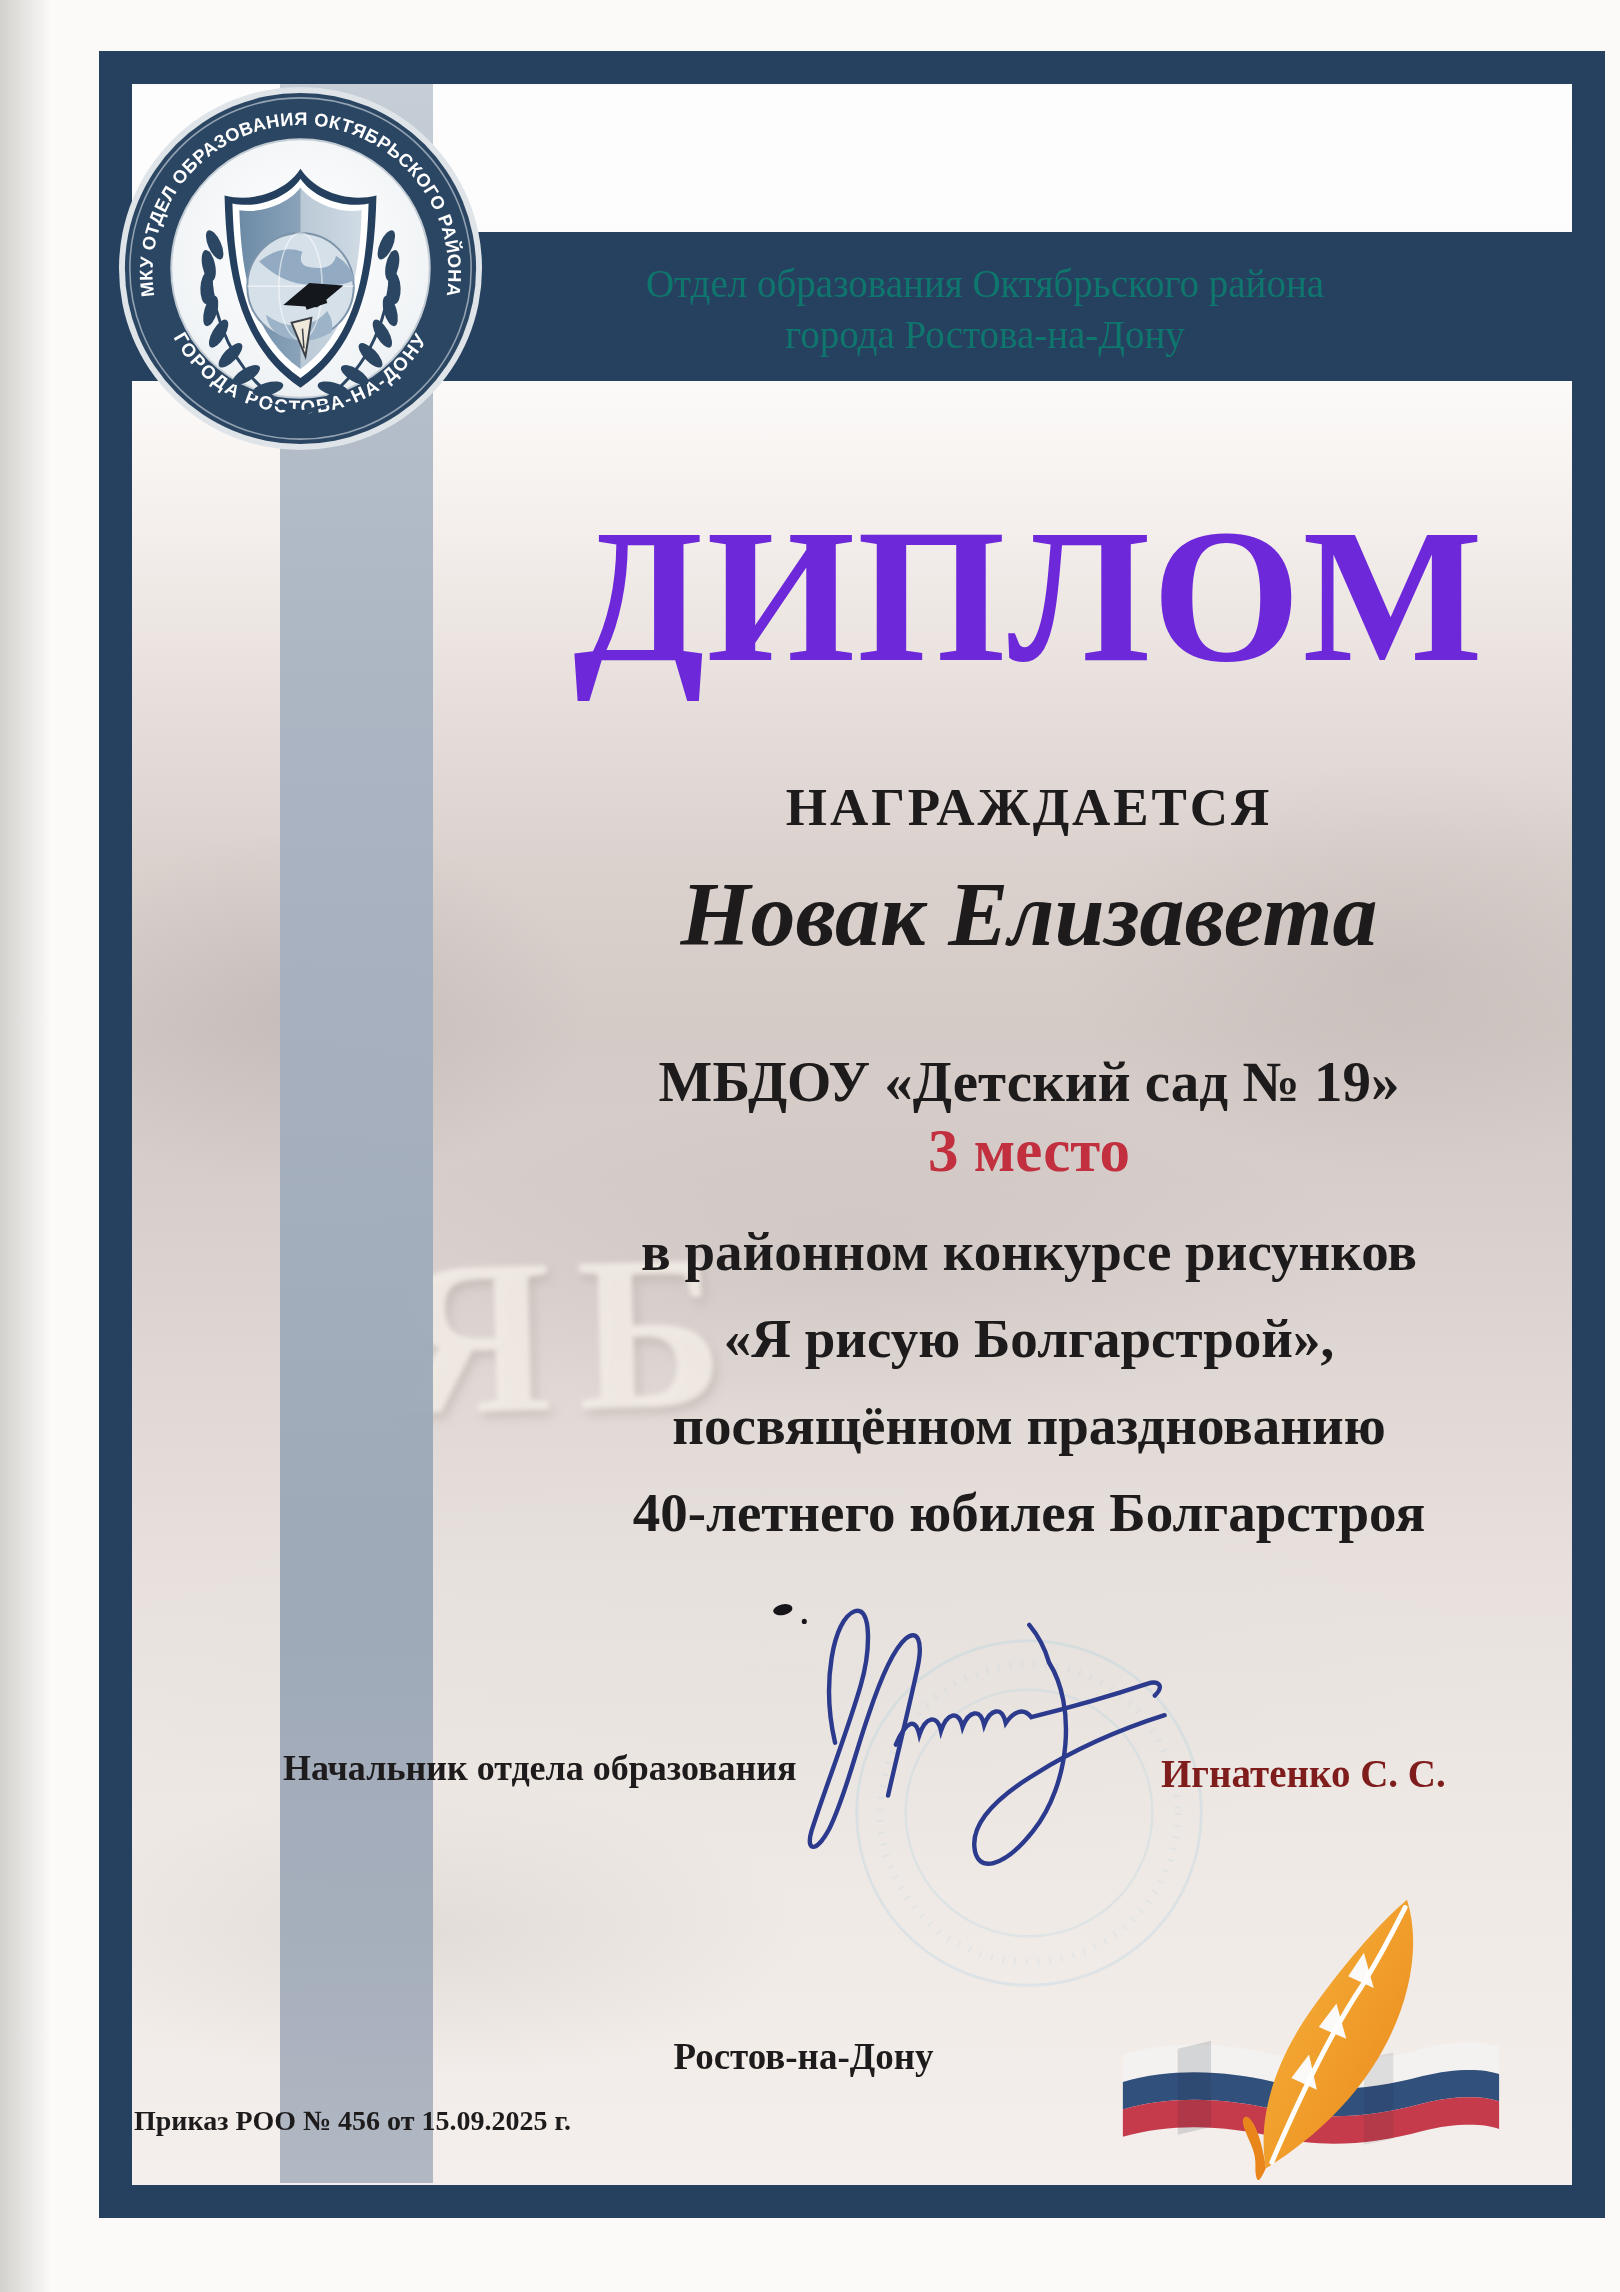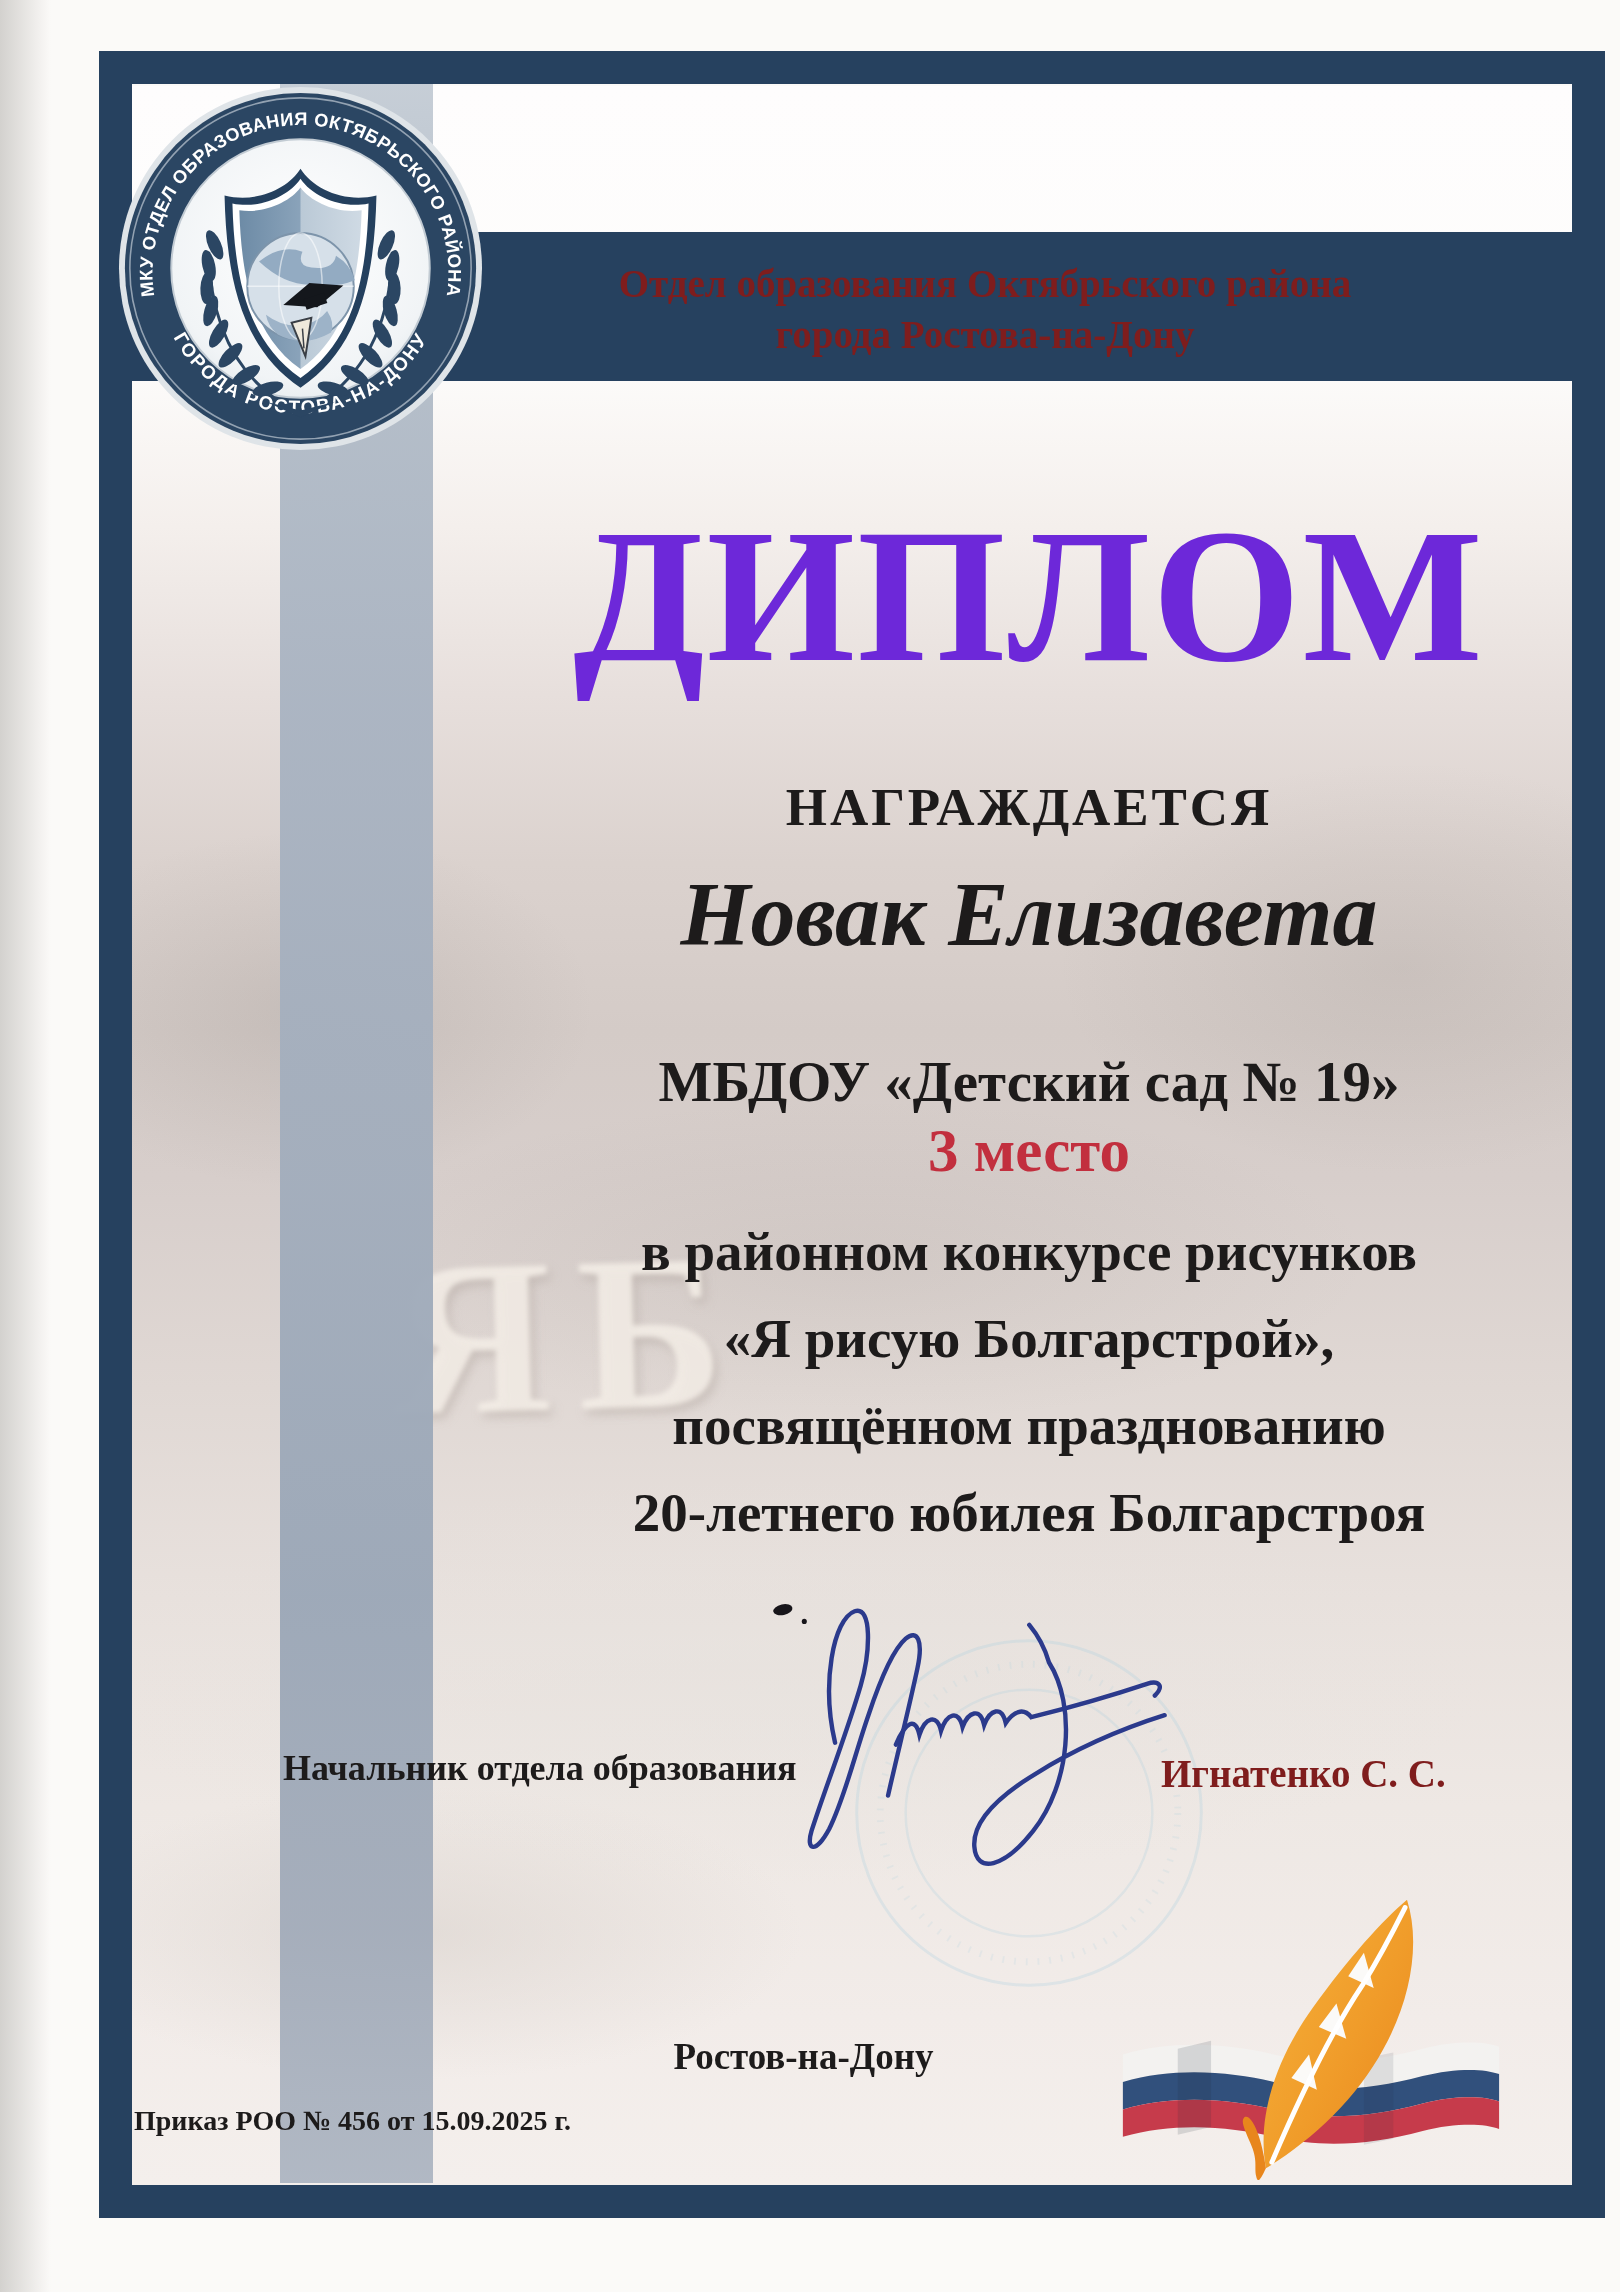--- a/index.html
+++ b/index.html
@@ -27,21 +27,21 @@
   .bg-letters{left:392px;top:1208px;z-index:3;font-weight:700;font-size:221px;
     letter-spacing:25.5px;color:rgba(246,240,233,.85);filter:blur(2.9px);
     text-shadow:3.9px 5.9px 9.8px rgba(170,160,152,.45);transform:rotate(-1.5deg);}
   
   .stripe{left:280px;top:84px;width:153px;height:2099px;z-index:4;
     background:linear-gradient(180deg,#c4ccd5 0%,#b4bec9 10%,#aab4c2 28%,
       #a2adbc 52%,#9ba7b7 72%,#a3acba 88%,#aeb6c2 100%);opacity:.96;}
   
   .band{left:130px;top:232px;width:1474px;height:149px;z-index:5;background:#26415f;}
   .band-text{left:436px;top:258px;width:1098px;text-align:center;z-index:6;
-    color:#7f1d1d;font-weight:700;font-size:39px;line-height:51px;}
+    color:#0f766e;font-weight:400;font-size:39px;line-height:51px;}
   
   .frame{left:99px;top:51px;width:1506px;height:2167px;border:33px solid #26415f;
     box-sizing:border-box;z-index:7;}
   .emblem{left:118px;top:86px;width:365px;height:365px;z-index:8;}
   
   .col{left:441px;width:1176px;text-align:center;z-index:10;color:#1d1b1b;}
   .title{top:495px;font-size:191px;line-height:201px;font-weight:700;color:#6d28d9;letter-spacing:2px;}
   .awarded{top:777px;font-size:53px;font-weight:700;letter-spacing:2.9px;}
   .name{top:866px;font-size:90px;line-height:98px;font-weight:700;font-style:italic;}
   .inst{top:1008px;font-size:57px;font-weight:700;margin-top:41px;}
@@ -153,21 +153,21 @@
 
   <div class="abs col title">ДИПЛОМ</div>
   <div class="abs col awarded">НАГРАЖДАЕТСЯ</div>
   <div class="abs col name">Новак Елизавета</div>
   <div class="abs col inst">МБДОУ «Детский сад № 19»</div>
   <div class="abs col place">3 место</div>
   <div class="abs col reason">
     <div>в районном конкурсе рисунков</div>
     <div>«Я рисую Болгарстрой»,</div>
     <div>посвящённом празднованию</div>
-    <div>20-летнего юбилея Болгарстроя</div>
+    <div>40-летнего юбилея Болгарстроя</div>
   </div>
 
   <svg class="abs blot" viewBox="0 0 60 40">
     <ellipse cx="16" cy="12" rx="10" ry="5.5" fill="#17151a" transform="rotate(-12 16 12)"></ellipse>
     <circle cx="38" cy="24" r="2.6" fill="#17151a"></circle>
   </svg>
 
   <svg class="abs stamp" viewBox="0 0 380 380">
     <circle cx="190" cy="190" r="176" fill="none" stroke="#a7cede" stroke-width="3" opacity=".55"></circle>
     <circle cx="190" cy="190" r="126" fill="none" stroke="#a7cede" stroke-width="2.5" opacity=".5"></circle>

